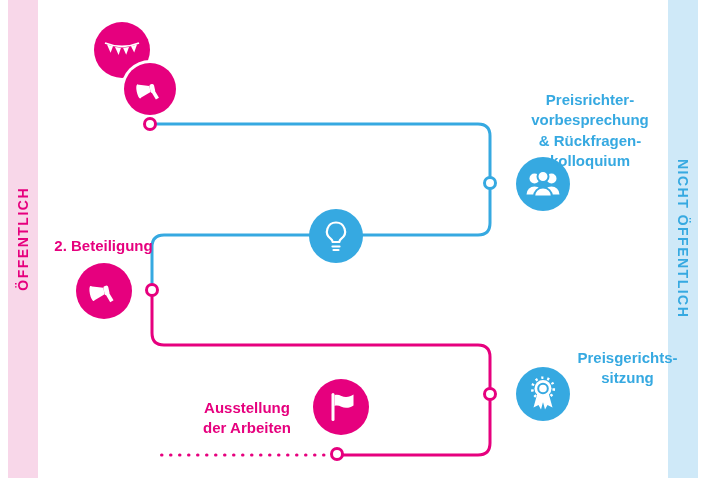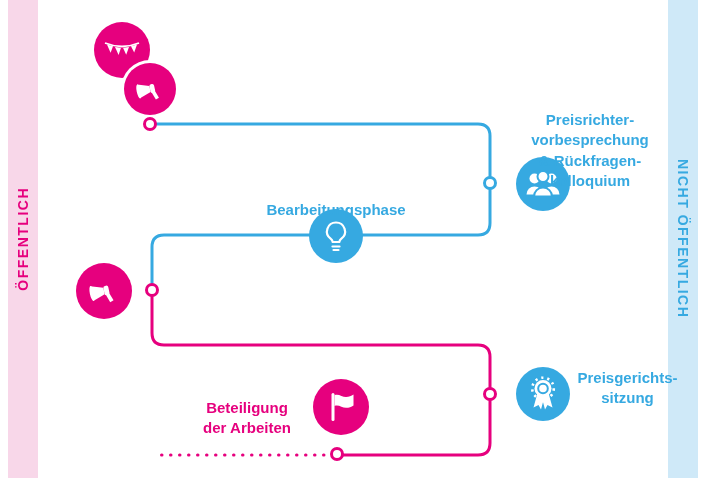--- a/index.html
+++ b/index.html
@@ -35,21 +35,21 @@
   .ring-white{box-shadow:0 0 0 3px #fff;}
 
   
   .connector{position:absolute;width:14px;height:14px;border-radius:50%;background:#fff;border:3px solid var(--pink);}
   .connector.blue{border-color:var(--blue);}
   .connector.pink{border-color:var(--pink);}
 
   
   .label{position:absolute;font-weight:bold;font-size:15px;line-height:1.35;white-space:pre-line;}
   .label.pink{color:var(--pink);}
-  .label.blue{color:var(--blue);margin-top:20px;}
+  .label.blue{color:var(--blue);}
   .center{text-align:center;}
 
   .stroke-blue{stroke:var(--blue);}
 </style>
 </head>
 <body>
 
 <div class="stage">
 
   <div class="band left">
@@ -145,19 +145,19 @@
   <div class="connector pink" style="left:143px;top:117px;"></div>
   <div class="connector blue" style="left:483px;top:176px;"></div>
   <div class="connector pink" style="left:145px;top:283px;"></div>
   <div class="connector pink" style="left:483px;top:387px;"></div>
   <div class="connector pink" style="left:330px;top:447px;"></div>
 
   <div class="label blue center" style="left:500px;top:90px;width:180px;">Preisrichter-
 vorbesprechung
 &amp; Rückfragen-
 kolloquium</div>
-  <div class="label blue center" style="left:240px;top:180px;width:192px;">Bearbeitungsphase</div>
+  <div class="label pink center" style="left:36px;top:236px;width:135px;">2. Beteiligung</div>
   <div class="label blue center" style="left:540px;top:348px;width:175px;">Preisgerichts-
 sitzung</div>
-  <div class="label pink center" style="left:183px;top:398px;width:128px;">Beteiligung
+  <div class="label pink center" style="left:183px;top:398px;width:128px;">Ausstellung
 der Arbeiten</div>
 
 </div>
 
 </body></html>

